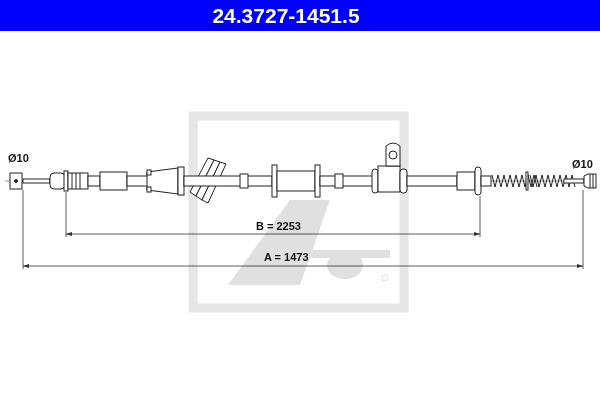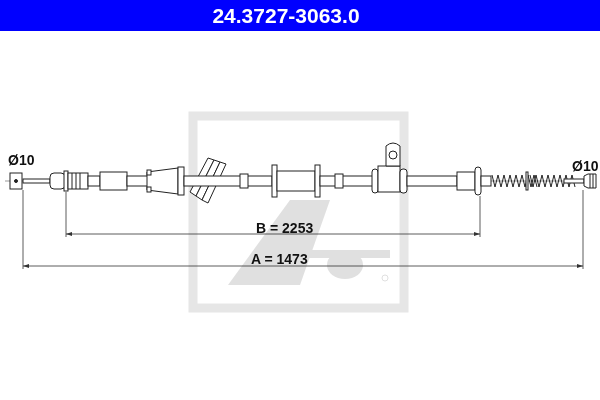--- a/index.html
+++ b/index.html
@@ -1,26 +1,26 @@
 <!DOCTYPE html>
 <html><head>
   <meta charset="utf-8">
   <style>
     html, body { margin: 0; padding: 0; }
     body { width: 600px; height: 400px; background: #ffffff; position: relative; overflow: hidden; font-family: "Liberation Sans", sans-serif; }
     .header { position: absolute; left: 0; top: 0; width: 600px; height: 31px; background: #0000ff; color: #ffffff; display: flex; align-items: center; justify-content: center; font-weight: bold; font-size: 21px; }
     .header .pn { margin-right: 28px; }
     .drawing { position: absolute; left: 0; top: 31px; width: 600px; height: 369px; }
-    .lbl { position: absolute; font-weight: bold; font-size: 14px; color: #111; }
+    .lbl { position: absolute; font-weight: bold; font-size: 11px; color: #111; }
   </style>
 </head>
 <body>
 
 <div class="header">
-  <span class="pn">24.3727-3063.0</span>
+  <span class="pn">24.3727-1451.5</span>
 </div>
 
 <svg class="drawing" viewBox="0 31 600 369" xmlns="http://www.w3.org/2000/svg">
 
   <g fill="none" stroke="#e6e6e6" stroke-width="9">
     <rect x="193" y="116" width="211" height="192"></rect>
   </g>
   <g fill="#e0e0e0">
     <path d="M228 285 L290 200 L330 200 L300 285 Z"></path>
     <rect x="255" y="250" width="135" height="8"></rect>
@@ -98,13 +98,13 @@
     <path d="M66 234 l6 -2 l0 4 Z"></path>
     <path d="M480 234 l-6 -2 l0 4 Z"></path>
     <path d="M23 266 l6 -2 l0 4 Z"></path>
     <path d="M583 266 l-6 -2 l0 4 Z"></path>
   </g>
 </svg>
 
 <div class="lbl" style="left:8px; top:152px;">Ø10</div>
 <div class="lbl" style="left:572px; top:158px;">Ø10</div>
 <div class="lbl" style="left:256px; top:220px;">B = 2253</div>
-<div class="lbl" style="left:251px; top:251px;">A = 1473</div>
+<div class="lbl" style="left:264px; top:251px;">A = 1473</div>
 
 </body></html>

